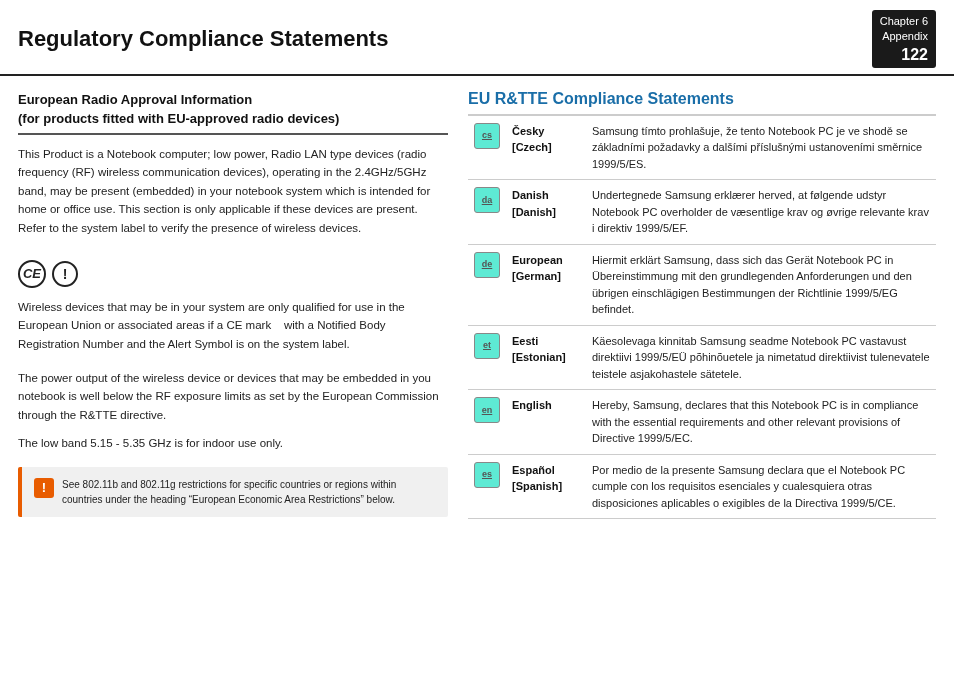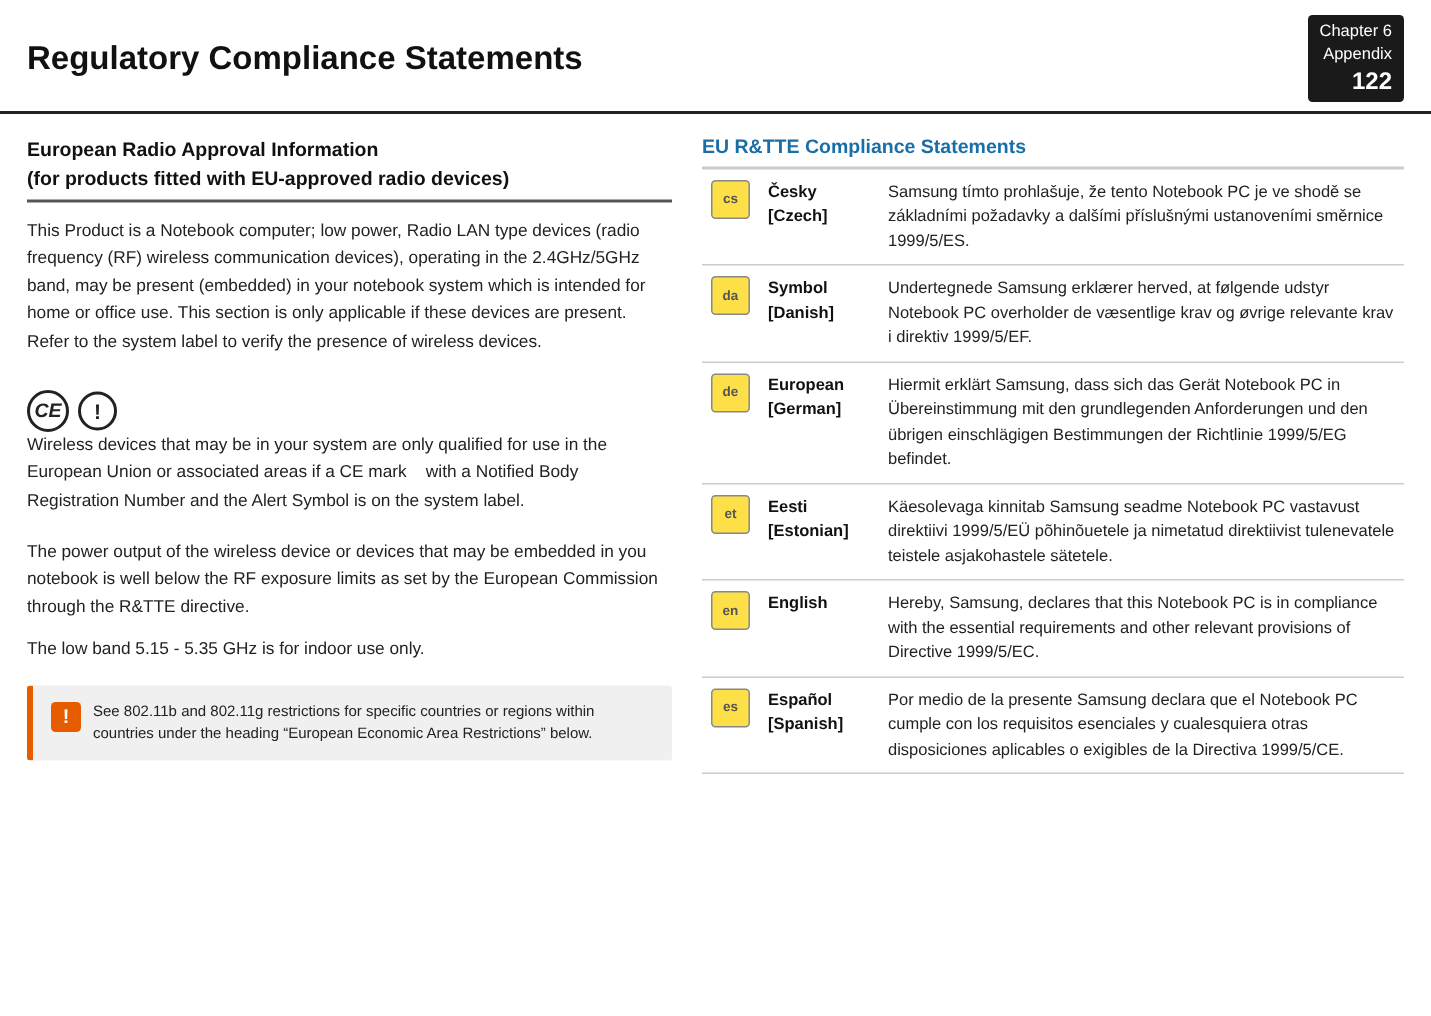--- a/index.html
+++ b/index.html
@@ -83,20 +83,21 @@
       font-size: 11.5px;
       line-height: 1.6;
       color: #222;
       margin-bottom: 23px;
     }
 
     .ce-symbols {
       display: flex;
       align-items: center;
       gap: 6px;
+      margin-bottom: 10px;
       font-size: 18px;
     }
 
     .ce-mark {
       font-size: 16px;
       font-weight: bold;
       font-style: italic;
       border: 2px solid #222;
       border-radius: 50%;
       width: 28px;
@@ -171,21 +172,21 @@
       line-height: 1.5;
       color: #222;
     }
 
     
     .right-col {
       flex: 1;
     }
 
     .right-heading {
-      font-size: 13px;
+      font-size: 16px;
       font-weight: bold;
       color: #1a6ea8;
       margin-bottom: 4px;
       padding-bottom: 2px;
     }
 
     
     .compliance-table {
       width: 100%;
       border-collapse: collapse;
@@ -218,21 +219,22 @@
       display: inline-flex;
       align-items: center;
       justify-content: center;
       width: 26px;
       height: 26px;
       border: 1.5px solid #888;
       border-radius: 3px;
       font-size: 9px;
       font-weight: bold;
       color: #555;
-      background: #fde047;
+      background: #5eead4;
+      text-decoration: underline;
     }
 
     .lang-name-cell {
       width: 80px;
       font-weight: bold;
       font-size: 11.5px;
       color: #111;
       padding-right: 6px;
     }
 
@@ -300,21 +302,21 @@
               <td class="lang-icon-cell"><span class="lang-icon">cs</span></td>
               <td class="lang-name-cell">
                 <span class="lang-native">Česky</span>
                 <span class="lang-bracket">[Czech]</span>
               </td>
               <td class="lang-text-cell">Samsung tímto prohlašuje, že tento Notebook PC je ve shodě se základními požadavky a dalšími příslušnými ustanoveními směrnice 1999/5/ES.</td>
             </tr>
             <tr>
               <td class="lang-icon-cell"><span class="lang-icon">da</span></td>
               <td class="lang-name-cell">
-                <span class="lang-native">Symbol</span>
+                <span class="lang-native">Danish</span>
                 <span class="lang-bracket">[Danish]</span>
               </td>
               <td class="lang-text-cell">Undertegnede Samsung erklærer herved, at følgende udstyr Notebook PC overholder de væsentlige krav og øvrige relevante krav i direktiv 1999/5/EF.</td>
             </tr>
             <tr>
               <td class="lang-icon-cell"><span class="lang-icon">de</span></td>
               <td class="lang-name-cell">
                 <span class="lang-native">European</span>
                 <span class="lang-bracket">[German]</span>
               </td>

